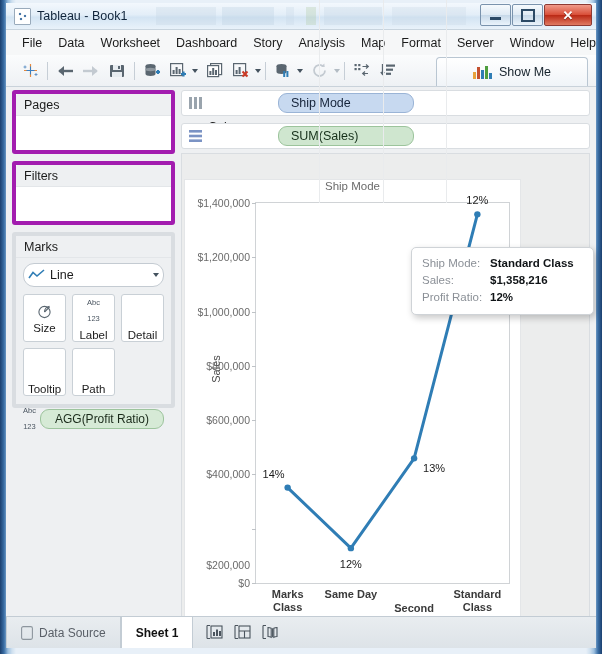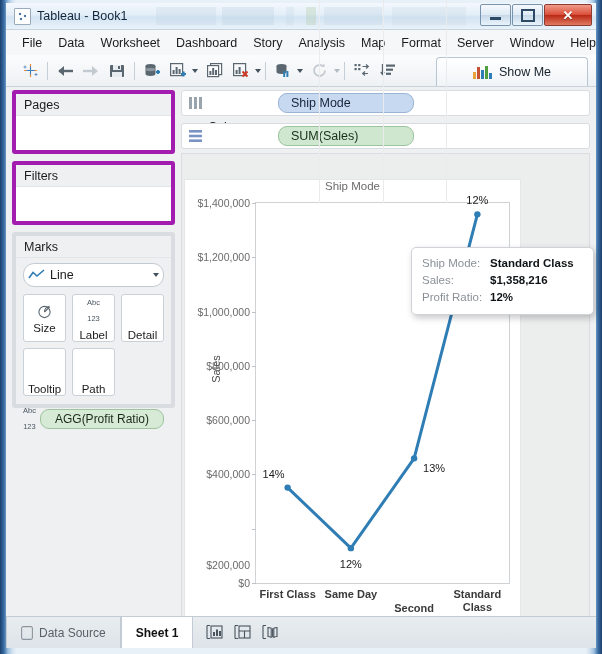--- a/index.html
+++ b/index.html
@@ -435,21 +435,21 @@
             <div class="ytick" style="top: 162.857px;">$800,000</div>
             <div class="ytickmark" style="top: 162.857px;"></div>
             <div class="ytick" style="top: 108.571px;">$1,000,000</div>
             <div class="ytickmark" style="top: 108.571px;"></div>
             <div class="ytick" style="top: 54.2857px;">$1,200,000</div>
             <div class="ytickmark" style="top: 54.2857px;"></div>
             <div class="ytick" style="top: 0px;">$1,400,000</div>
             <div class="ytickmark" style="top: 0px;"></div>
           </div>
         <div id="xaxis">
-            <div class="xtick" style="left: 0px; width: 63.25px; margin-top: 5px;">First Class</div>
+            <div class="xtick" style="left: 0px; width: 63.25px; margin-top: 5px;">Marks Class</div>
             <div class="xtick" style="left: 63.25px; width: 63.25px; margin-top: 5px;">Same Day</div>
             <div class="xsep" style="left: 63.25px; top: -382px;"></div>
             <div class="xtick" style="left: 126.5px; width: 63.25px; margin-top: 19px;">Second Class</div>
             <div class="xsep" style="left: 126.5px; top: -382px;"></div>
             <div class="xtick" style="left: 189.75px; width: 63.25px; margin-top: 5px;">Standard Class</div>
             <div class="xsep" style="left: 189.75px; top: -382px;"></div>
           </div>
         <svg id="lineSvg" width="253" height="380" style="position:absolute;left:0;top:0">
             <polyline points="31.625,284.6124 94.875,345.1586142857143 158.125,255.36162857142858 221.375,11.341371428571392" fill="none" stroke="#2f7db5" stroke-width="3" stroke-linejoin="round"></polyline>
             <circle cx="31.625" cy="284.6124" r="3.2" fill="#2f7db5"></circle>

